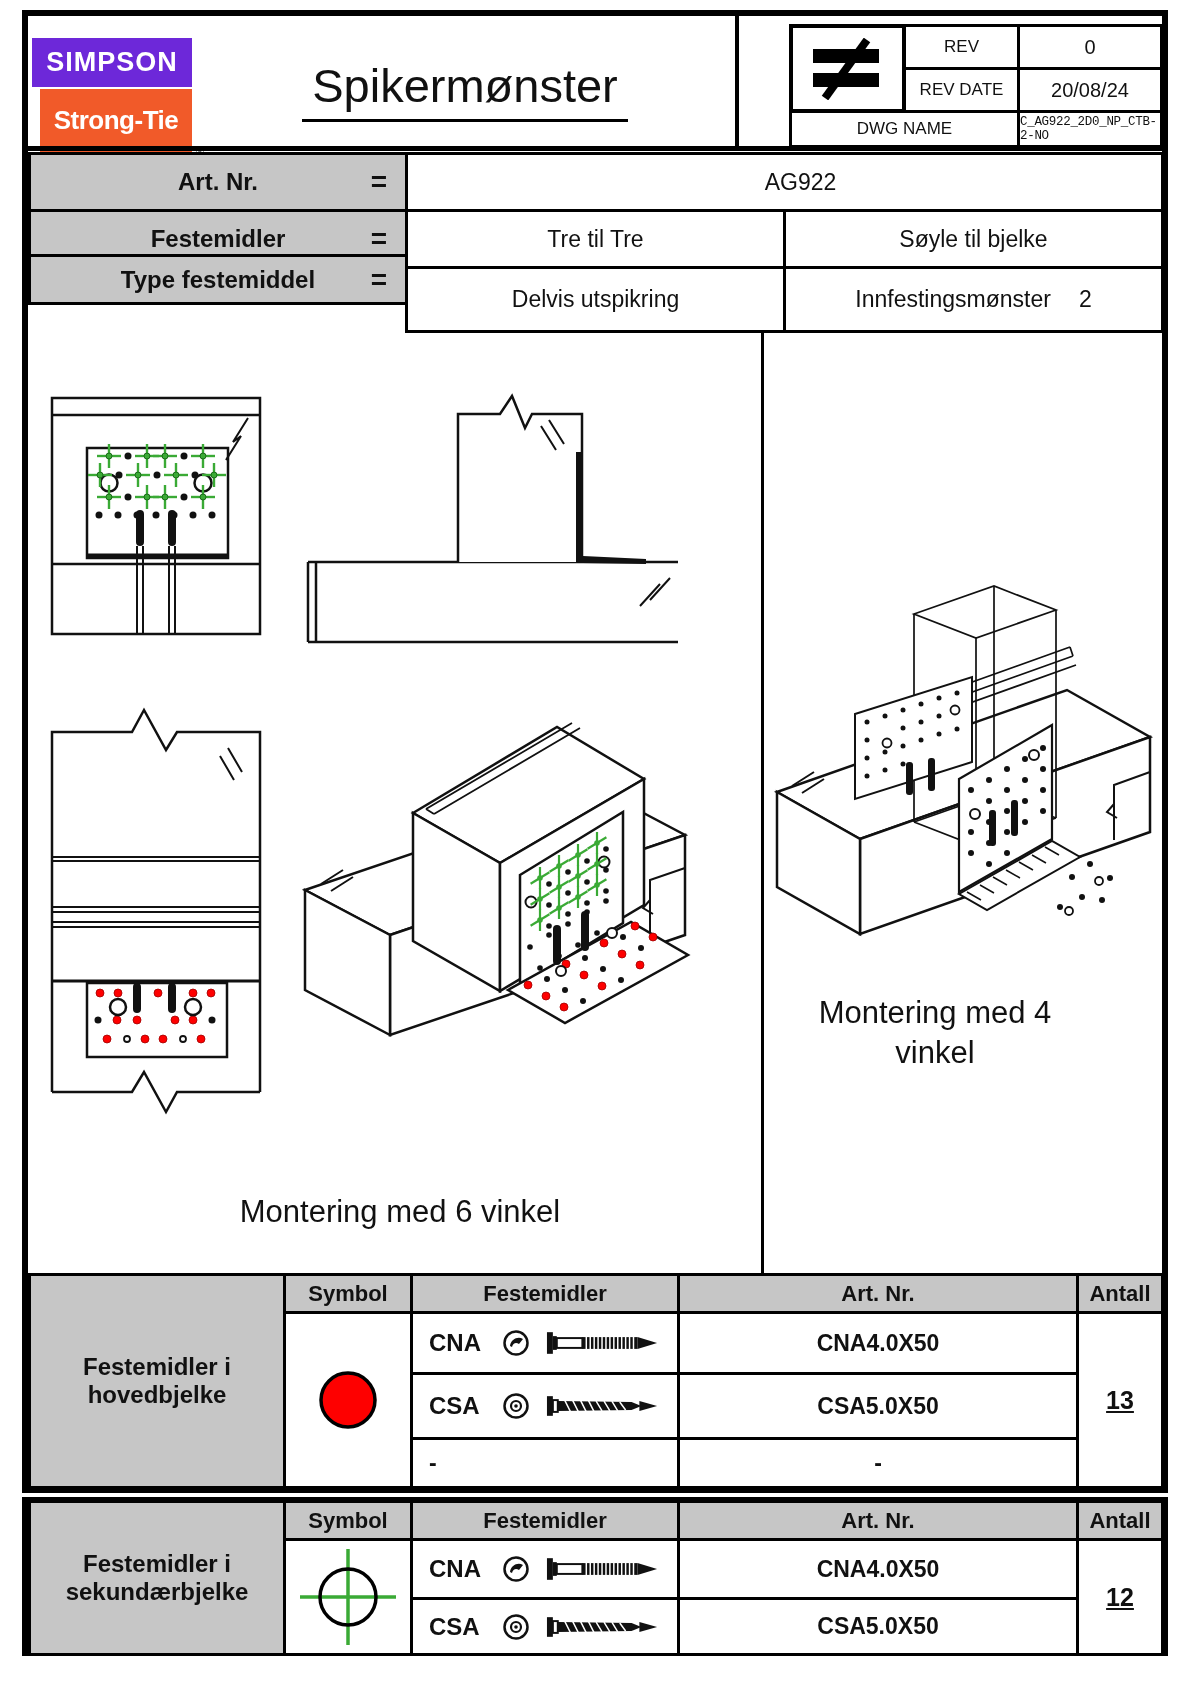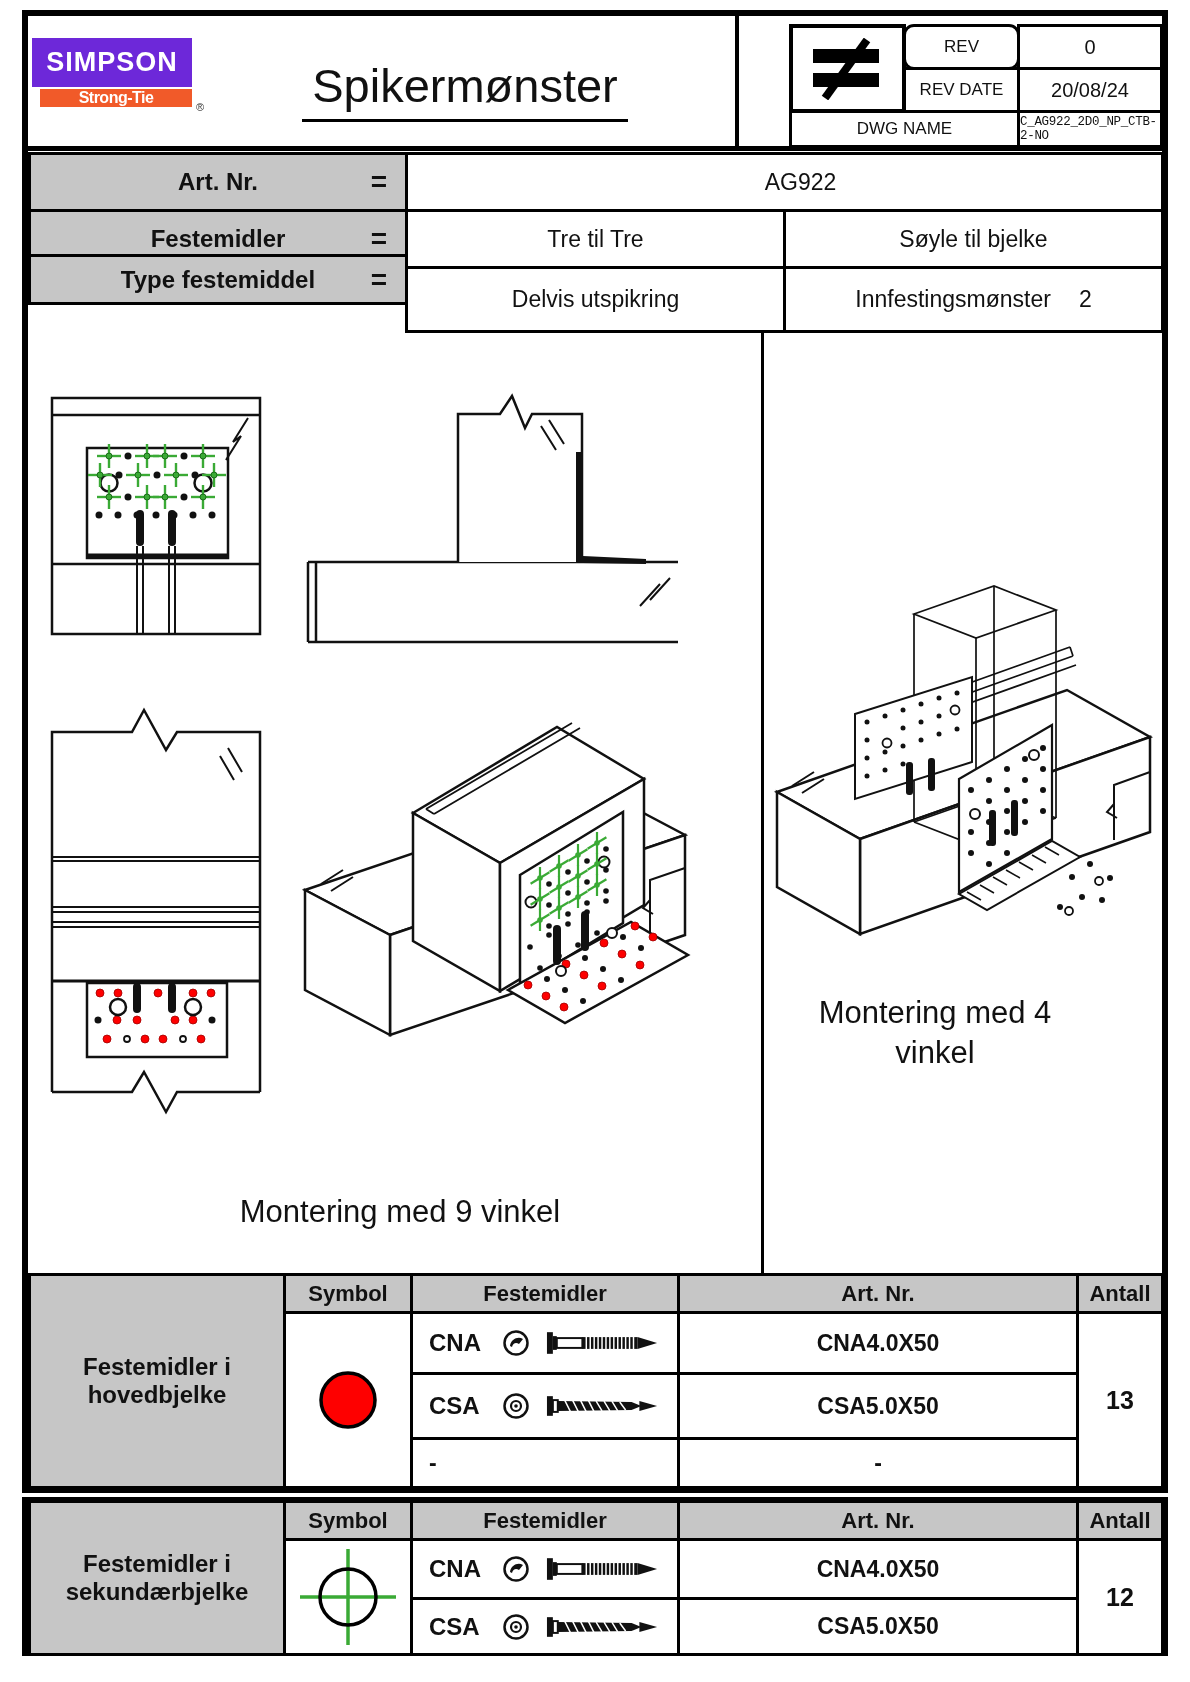--- a/index.html
+++ b/index.html
@@ -13,37 +13,37 @@
   .cell{position:absolute;box-sizing:border-box;border:3px solid #000;background:#fff;
         display:flex;align-items:center;justify-content:center;}
   .gray{background:var(--cell-gray,#c6c6c6);}
   .b{font-weight:bold;}
   .frame{border:6px solid #000;background:transparent;}
   .hline{background:#000;}
   .vline{background:#000;}
   .logo-black{background:#6d28d9;color:#fff;font-weight:bold;font-size:27px;
               text-align:center;padding:9px 0;letter-spacing:1px;}
   .logo-orange{background:var(--brand-orange,#f15a29);color:#fff;font-weight:bold;
-              font-size:16px;text-align:center;padding:0 0;margin-top:2px;
+              font-size:26px;text-align:center;padding:16px 0;margin-top:2px;
               letter-spacing:-0.5px;margin-left:8px;}
   .reg{position:absolute;right:-12px;bottom:-6px;font-size:11px;color:#333;}
   .title-text{display:inline-block;font-size:47px;border-bottom:3px solid #000;
               padding:0 10px 6px 10px;}
   .hdr-label{font-size:17px;}
   .hdr-val{font-size:20px;}
   .dwg-val{font-size:12.5px;letter-spacing:-0.3px;}
   .info-label{font-size:24px;}
   .eq{position:absolute;right:18px;font-size:28px;font-weight:800;}
   .info-val{font-size:23px;}
   .caption{font-size:31px;text-align:center;line-height:40px;}
   .th{font-size:22px;font-weight:bold;}
   .rowlabel{font-size:24px;font-weight:bold;text-align:center;line-height:1.18;}
   .code{font-size:24px;font-weight:bold;width:58px;}
   .artval{font-size:23px;font-weight:bold;}
-  .antall{font-size:25px;font-weight:bold;}
+  .antall{font-size:25px;font-weight:bold;text-decoration:underline;}
   .fest-row{justify-content:flex-start;padding-left:16px;gap:14px;}
   svg{display:block;}
 </style>
 </head>
 <body>
 
 <div class="abs frame" style="left:22px;top:10px;width:1146px;height:1646px;"></div>
 
 <div class="abs" style="left:32px;top:38px;width:160px;">
   <div class="logo-black">SIMPSON</div>
@@ -57,21 +57,21 @@
 
 <div class="abs vline" style="left:735px;top:16px;width:4px;height:130px;"></div>
 
 <div class="cell" style="left:789px;top:24px;width:117px;height:89px;border-width:4px;" aria-label="≠">
   <svg width="78" height="62" viewBox="0 0 78 62">
     <rect x="4" y="11" width="66" height="14" fill="#000"></rect>
     <rect x="4" y="35" width="66" height="14" fill="#000"></rect>
     <line x1="16" y1="60" x2="58" y2="2" stroke="#000" stroke-width="8"></line>
   </svg>
 </div>
-<div class="cell" style="left:903px;top:24px;width:117px;height:46px;border-radius:11px;">
+<div class="cell" style="left:903px;top:24px;width:117px;height:46px;">
   <span class="hdr-label">REV</span>
 </div>
 <div class="cell" style="left:1017px;top:24px;width:146px;height:46px;">
   <span class="hdr-val">0</span>
 </div>
 <div class="cell" style="left:903px;top:67px;width:117px;height:46px;">
   <span class="hdr-label">REV DATE</span>
 </div>
 <div class="cell" style="left:1017px;top:67px;width:146px;height:46px;">
   <span class="hdr-val">20/08/24</span>
@@ -388,21 +388,21 @@
       <circle cx="338" cy="296" r="3"></circle>
     <circle cx="310" cy="315" r="3"></circle>
       <circle cx="330" cy="318" r="3"></circle>
       <circle cx="288" cy="325" r="3"></circle>
   </g>
   <circle cx="327" cy="299" r="4" fill="#fff" stroke="#111" stroke-width="1.8"></circle>
   <circle cx="297" cy="329" r="4" fill="#fff" stroke="#111" stroke-width="1.8"></circle>
 </svg>
 
 <div class="abs caption" style="left:120px;top:1192px;width:560px;">
-  <span>Montering med 9 vinkel</span>
+  <span>Montering med 6 vinkel</span>
 </div>
 <div class="abs caption" style="left:770px;top:993px;width:330px;">
   <div>Montering med 4</div>
   <div>vinkel</div>
 </div>
 
 <div class="cell gray" style="left:28px;top:1273px;width:258px;height:216px;flex-direction:column;">
   <div class="rowlabel">Festemidler i</div>
   <div class="rowlabel">hovedbjelke</div>
 </div>

